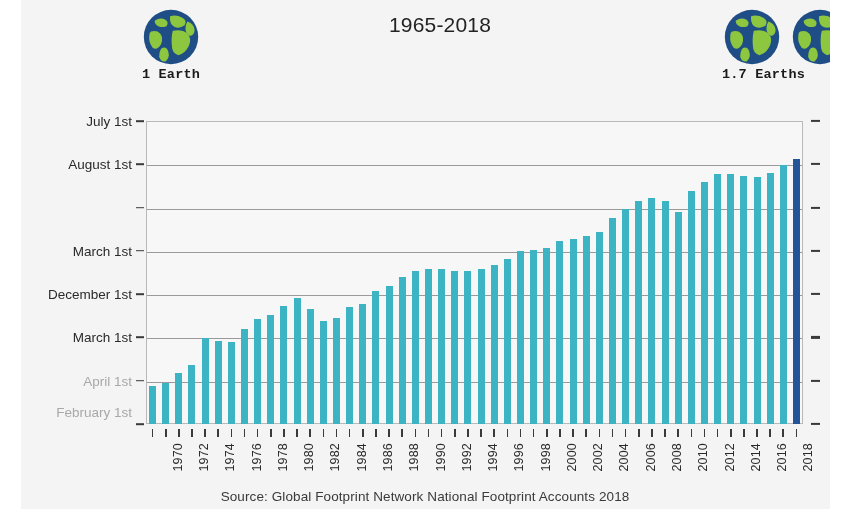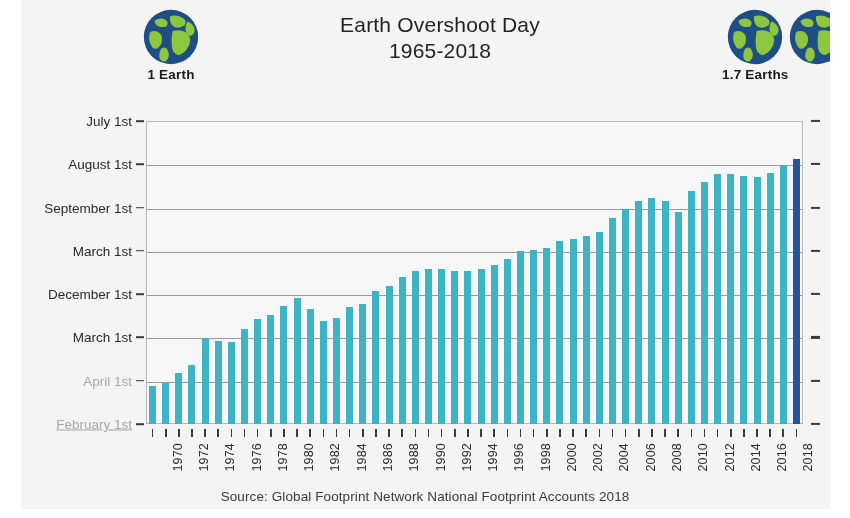--- a/index.html
+++ b/index.html
@@ -56,20 +56,21 @@
     font-size: 21px;
     letter-spacing: 0.2px;
     font-weight: 400;
   }
   .title-line2 { font-size: 21px; }
 
   
   .earth-badge {
     position: absolute;
     text-align: center;
+    font-family: Liberation Mono, monospace;
   }
   .earth-badge.left  { left: 132px; top: 8px; width: 78px; }
   .earth-badge.right { left: 706px; top: 8px; width: 144px; }
 
   .globe-row { position: relative; height: 58px; }
   .globe {
     display: inline-block;
     vertical-align: top;
   }
   .earth-label {
@@ -190,21 +191,20 @@
   }
 </style>
 </head>
 <body>
 
 <div id="root">
 
   <div class="canvas-bg"></div>
 
   <div class="title-block">
-    <div>Earth Overshoot Day</div>
     <div class="title-line2">1965-2018</div>
   </div>
 
   <div class="earth-badge left">
     <div class="globe-row">
       <span class="globe">
         <svg width="58" height="58" viewBox="0 0 64 64" aria-hidden="true">
           <circle cx="32" cy="32" r="30" fill="#1f4e87"></circle>
           <path d="M14 14 Q20 10 26 13 Q30 16 27 20 Q22 22 18 20 Q14 18 14 14 Z" fill="#8dc63f"></path>
           <path d="M31 9 Q38 7 45 11 Q50 14 47 19 Q42 23 36 21 Q30 18 31 9 Z" fill="#8dc63f"></path>
@@ -303,26 +303,25 @@
         <div class="bar" title="2013: August 10" style="left: 581.23px; width: 7px; height: 249.975px;"></div>
         <div class="bar" title="2014: August 11" style="left: 594.37px; width: 7px; height: 248.46px;"></div>
         <div class="bar" title="2015: August 12" style="left: 607.51px; width: 7px; height: 246.945px;"></div>
         <div class="bar" title="2016: August 9" style="left: 620.65px; width: 7px; height: 251.49px;"></div>
         <div class="bar" title="2017: August 4" style="left: 633.79px; width: 7px; height: 259.065px;"></div>
         <div class="bar highlight" title="2018: August 1" style="left: 646.93px; width: 7px; height: 265.125px;"></div>
       </div>
     <div class="yaxis-labels" id="y-labels">
         <div class="ylabel" style="top: 121px;">July 1st</div>
         <div class="ylabel" style="top: 164.286px;">August 1st</div>
-        <div class="ylabel" style="top: 207.571px;">September 1st</div>
         <div class="ylabel" style="top: 250.857px;">March 1st</div>
         <div class="ylabel" style="top: 294.143px;">December 1st</div>
         <div class="ylabel" style="top: 337.429px;">March 1st</div>
         <div class="ylabel dim" style="top: 380.714px;">April 1st</div>
-        <div class="ylabel dim" style="top: 424px; text-decoration: underline;">February 1st</div>
+        <div class="ylabel dim" style="top: 412px;">February 1st</div>
       </div>
     <div class="xticks" id="x-layer">
         <div class="ytick" style="top: 121px;"></div>
         <div class="rtick" style="top: 121px;"></div>
         <div class="ytick" style="top: 164.286px;"></div>
         <div class="rtick" style="top: 164.286px;"></div>
         <div class="ytick" style="top: 207.571px;"></div>
         <div class="rtick" style="top: 207.571px;"></div>
         <div class="ytick" style="top: 250.857px;"></div>
         <div class="rtick" style="top: 250.857px;"></div>

